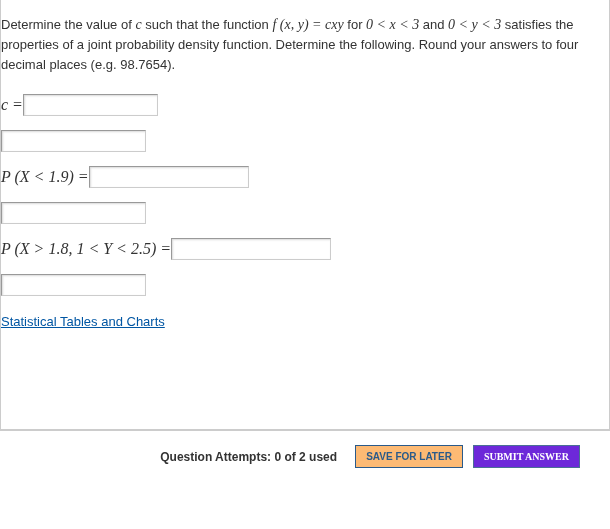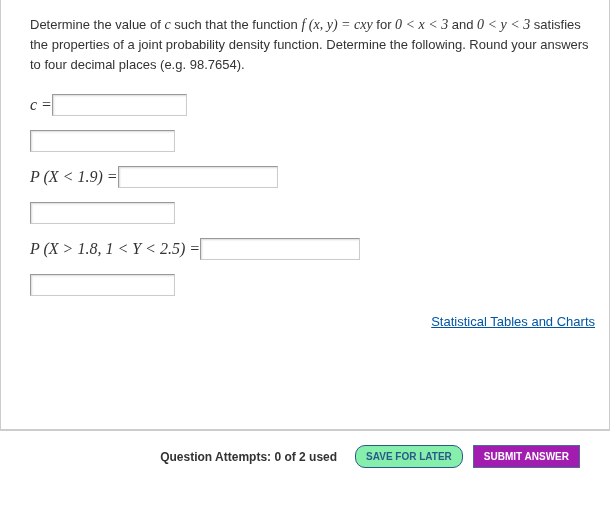--- a/index.html
+++ b/index.html
@@ -1,33 +1,33 @@
 <!DOCTYPE html>
 <html><head>
   <meta charset="utf-8">
   <style>
     * { box-sizing: border-box; margin: 0; padding: 0; }
     body { font-family: Verdana, Arial, sans-serif; font-size: 13px; color: #333; background: #fff; width: 610px; }
-    .container { border: 1px solid #ccc; border-top: none; padding: 14px 14px 40px 29px; position: relative; min-height: 430px; }
+    .container { border: 1px solid #ccc; border-top: none; padding: 14px 14px 40px 0; position: relative; min-height: 430px; }
     .problem-text { color: #333; line-height: 1.5; margin-bottom: 20px; }
     .math { font-style: italic; font-family: "Times New Roman", serif; font-size: 14px; }
     .row { display: flex; align-items: center; margin: 14px 0; }
     .label { font-family: "Times New Roman", serif; font-size: 16px; font-style: italic; white-space: nowrap; }
     .answer-input { border: 1px solid #999; border-right-color: #ccc; border-bottom-color: #ccc; background: #fff; box-shadow: inset 1px 1px 2px rgba(0,0,0,0.15); height: 22px; padding: 2px 4px; font-size: 13px; }
     .w1 { width: 135px; }
     .w2 { width: 145px; }
     .w3 { width: 160px; }
     .w4 { width: 135px; }
-    .link-block { text-align: right; margin-top: 18px; }
+    .link-block { text-align: left; margin-top: 18px; }
     .link { color: #0056a3; text-decoration: underline; cursor: pointer; font-size: 13px; }
     .footer { border-top: 1px solid #ccc; padding: 14px 30px; display: flex; align-items: center; justify-content: flex-end; gap: 10px; }
     .attempts { font-weight: bold; font-size: 12px; margin-right: 8px; }
     .btn { font-family: Verdana, Arial, sans-serif; font-size: 10px; font-weight: bold; padding: 5px 10px; border: 1px solid; cursor: pointer; }
-    .btn-save { background: #86efac; color: #2a5a8a; border-color: #2a5a8a; border-radius: 10px; }
-    .btn-submit { background: #a21caf; color: #fff; border-color: #4a6f95; }
+    .btn-save { background: #fdba74; color: #2a5a8a; border-color: #2a5a8a; }
+    .btn-submit { background: #6d28d9; color: #fff; border-color: #4a6f95; font-family: Liberation Serif, serif; }
   </style>
 </head>
 <body>
 
 <div class="container">
 
   <div class="problem-text">
     <span>Determine the value of </span><span class="math">c</span><span> such that the function </span>
     <span class="math">f (x, y) = cxy</span><span> for </span>
     <span class="math">0 &lt; x &lt; 3</span><span> and </span>

